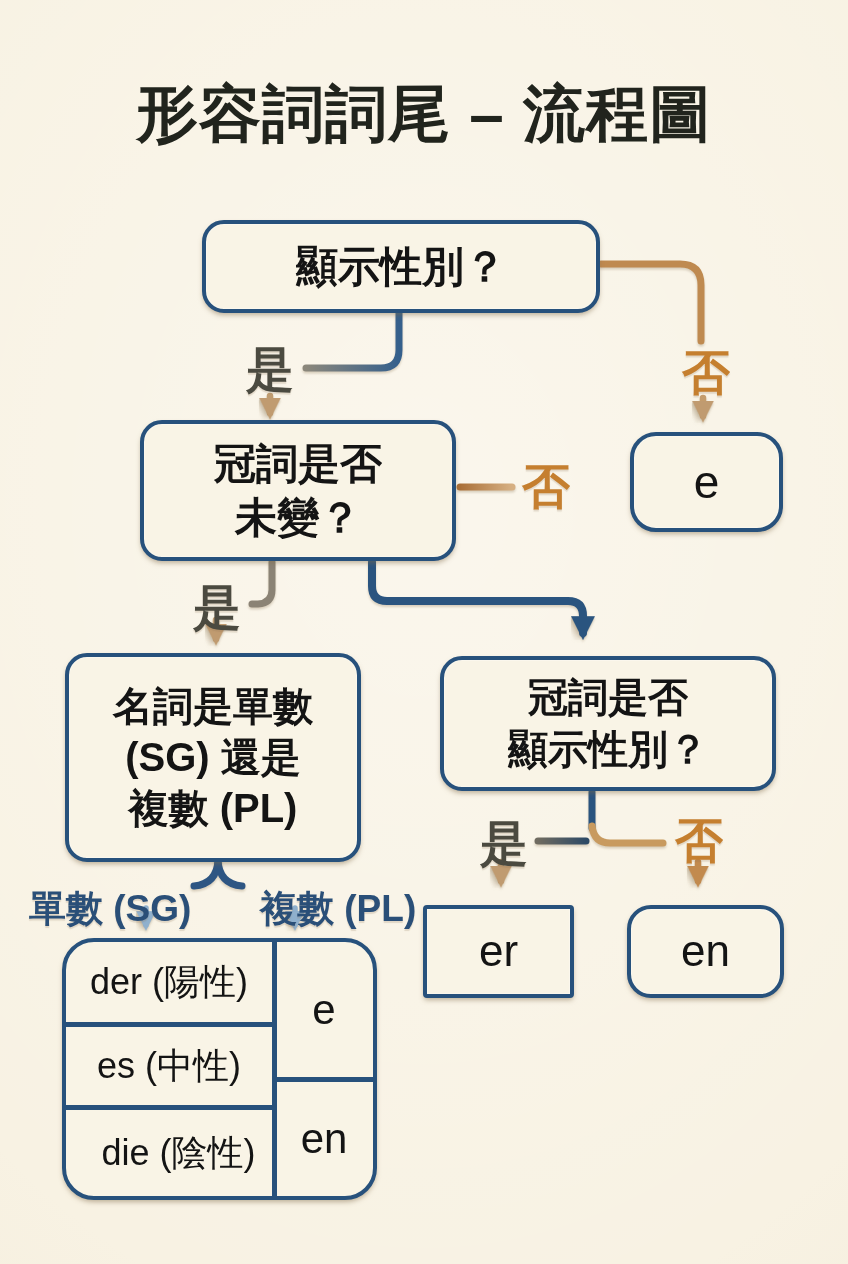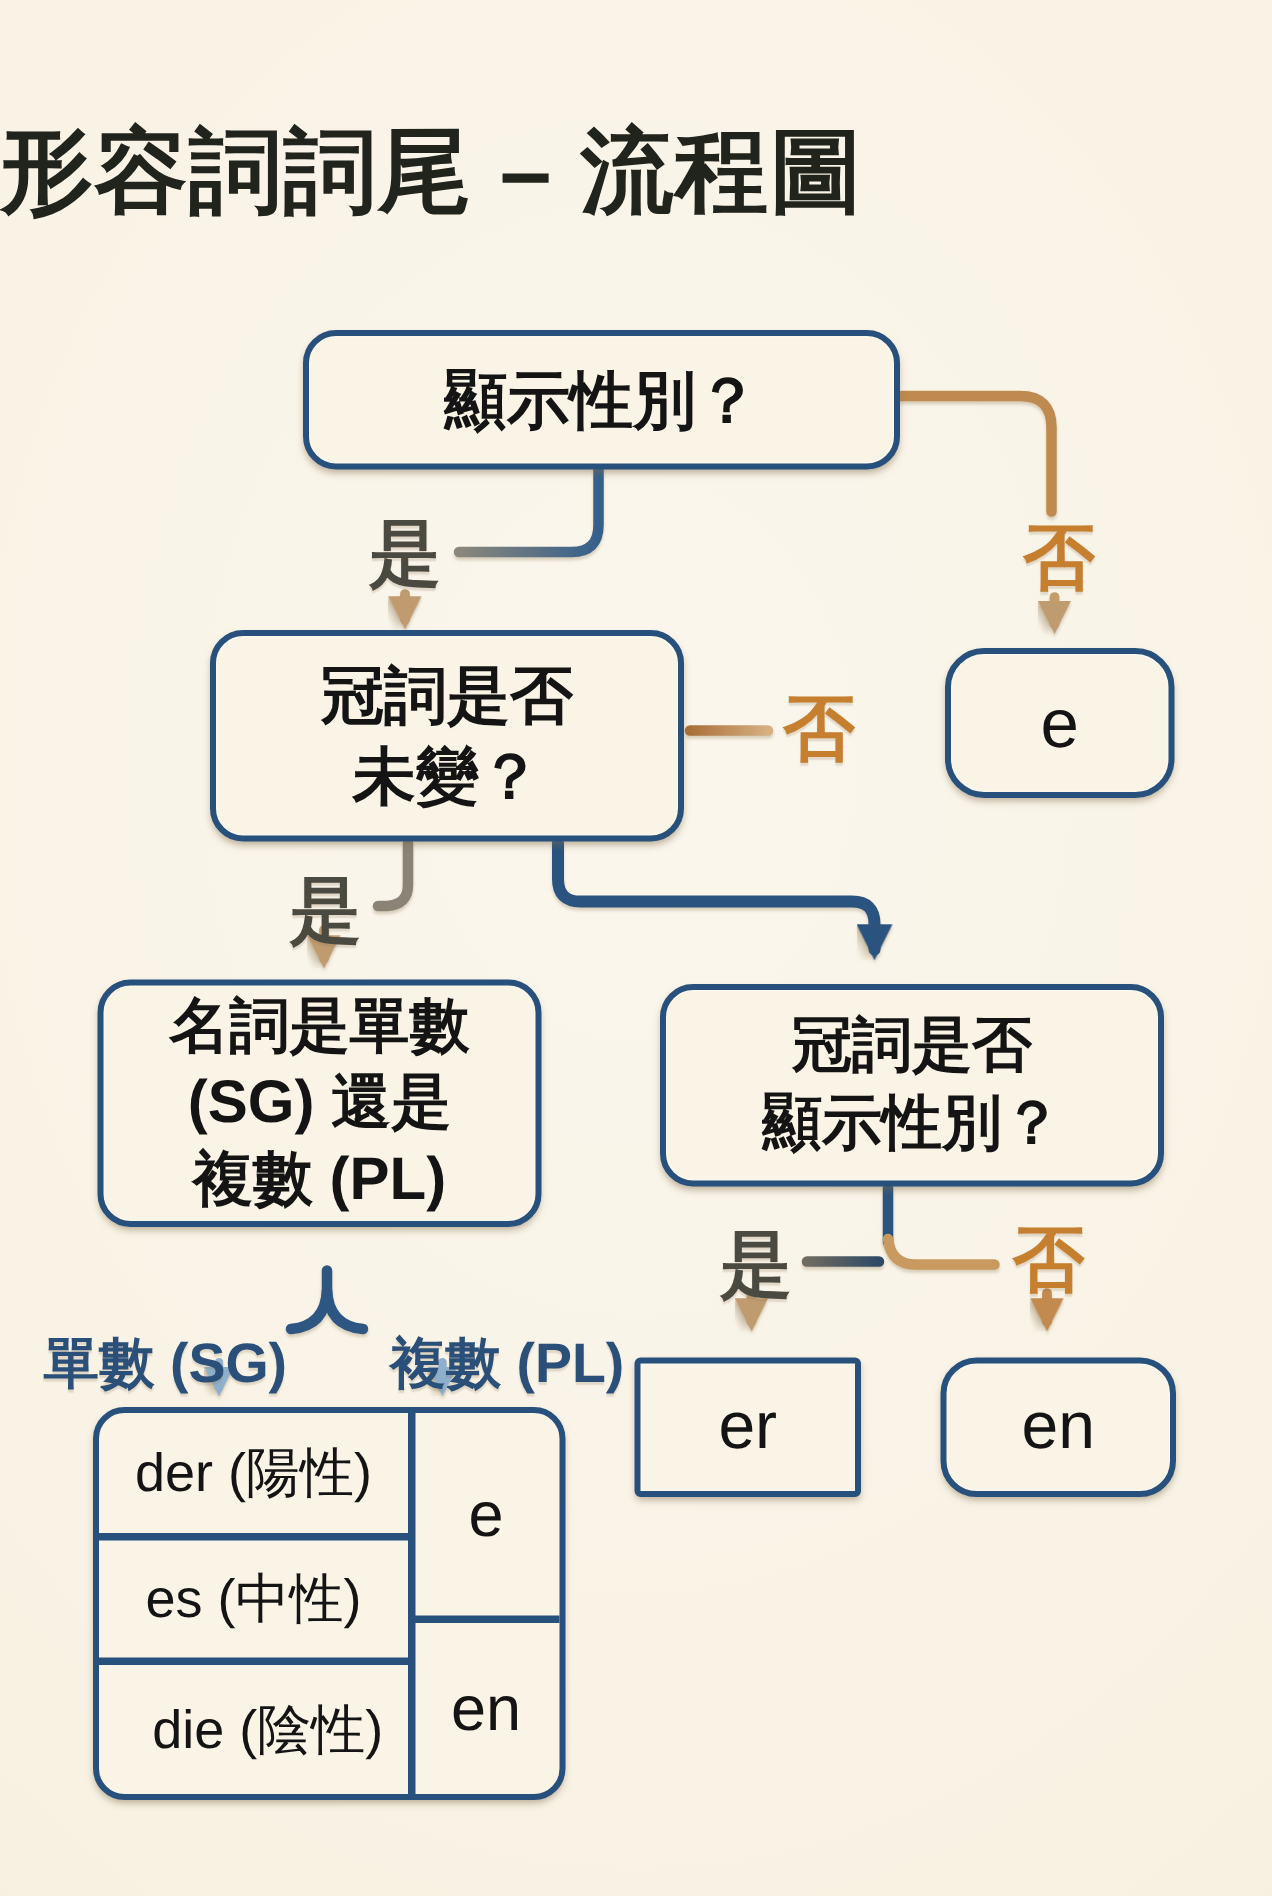--- a/index.html
+++ b/index.html
@@ -7,49 +7,49 @@
   .canvas {
     position:relative; width:848px; height:1264px; overflow:hidden;
     background:
       radial-gradient(140% 120% at 50% 40%, rgba(255,255,255,.35) 0%, rgba(244,237,220,0) 55%, rgba(205,191,162,.22) 100%),
       #f8f2e3;
     font-family:"Liberation Sans","DejaVu Sans",sans-serif;
     color:#141414;
   }
   .title {
     position:absolute; top:72px; left:0; width:100%;
-    font-size:62px; font-weight:800;
+    text-align:center; font-size:62px; font-weight:800;
     letter-spacing:1px; color:#21241d;
   }
   .box {
     position:absolute; border:4.5px solid #27517c; border-radius:22px;
     background:#f9f4e6;
     display:flex; flex-direction:column; align-items:center; justify-content:center;
     text-align:center; font-weight:700; line-height:1.28;
     box-shadow:0 3px 5px -1px rgba(130,108,74,.5), inset 0 0 0 1px rgba(255,255,255,.3);
   }
   .box-a  { left:202px; top:220px; width:398px; height:93px;  font-size:42px; }
   .box-b  { left:140px; top:420px; width:316px; height:141px; font-size:42px; }
-  .box-c  { left:65px;  top:653px; width:296px; height:165px; font-size:40px; }
+  .box-c  { left:65px;  top:653px; width:296px; height:209px; font-size:40px; }
   .box-d  { left:440px; top:656px; width:336px; height:135px; font-size:40px; }
   .box-e  { left:630px; top:432px; width:153px; height:100px; font-size:46px; font-weight:500; border-radius:26px; }
   .box-er { left:423px; top:905px; width:151px; height:93px;  font-size:44px; font-weight:500; border-radius:4px; }
   .box-en { left:627px; top:905px; width:157px; height:93px;  font-size:44px; font-weight:500; border-radius:24px; }
   .lbl {
     position:absolute; font-weight:700; line-height:1;
     text-shadow:0 2px 1px rgba(140,115,80,.22);
   }
   .lbl-yes { color:#4b4a40; font-size:48px; }
   .lbl-no  { color:#c57f2f; font-size:48px; }
   .lbl-branch { color:#2a4f78; font-size:37px;margin-top:24px; }
   .connectors { position:absolute; left:0; top:0; pointer-events:none; }
   .connectors path, .connectors line { filter:drop-shadow(0 2px 1px rgba(140,115,80,.3)); }
   .etable {
     position:absolute; left:62px; top:938px; width:315px; height:262px;
-    border:4.5px solid #27517c; border-radius:21px; background:#f9f4e6;
+    border:4.5px solid #27517c; border-radius:32px; background:#f9f4e6;
     box-shadow:0 3px 5px -1px rgba(130,108,74,.5);
   }
   .etable .vline { position:absolute; left:206px; top:0; bottom:0; width:4.5px; background:#27517c; }
   .etable .hline { position:absolute; height:4.5px; background:#27517c; }
   .hl-1 { top:80px;  left:0; width:206px; }
   .hl-2 { top:163px; left:0; width:206px; }
   .hl-3 { top:135px; left:210px; right:0; }
   .cell {
     position:absolute; display:flex; align-items:center; justify-content:center;
     font-size:36px; font-weight:500; line-height:1;

